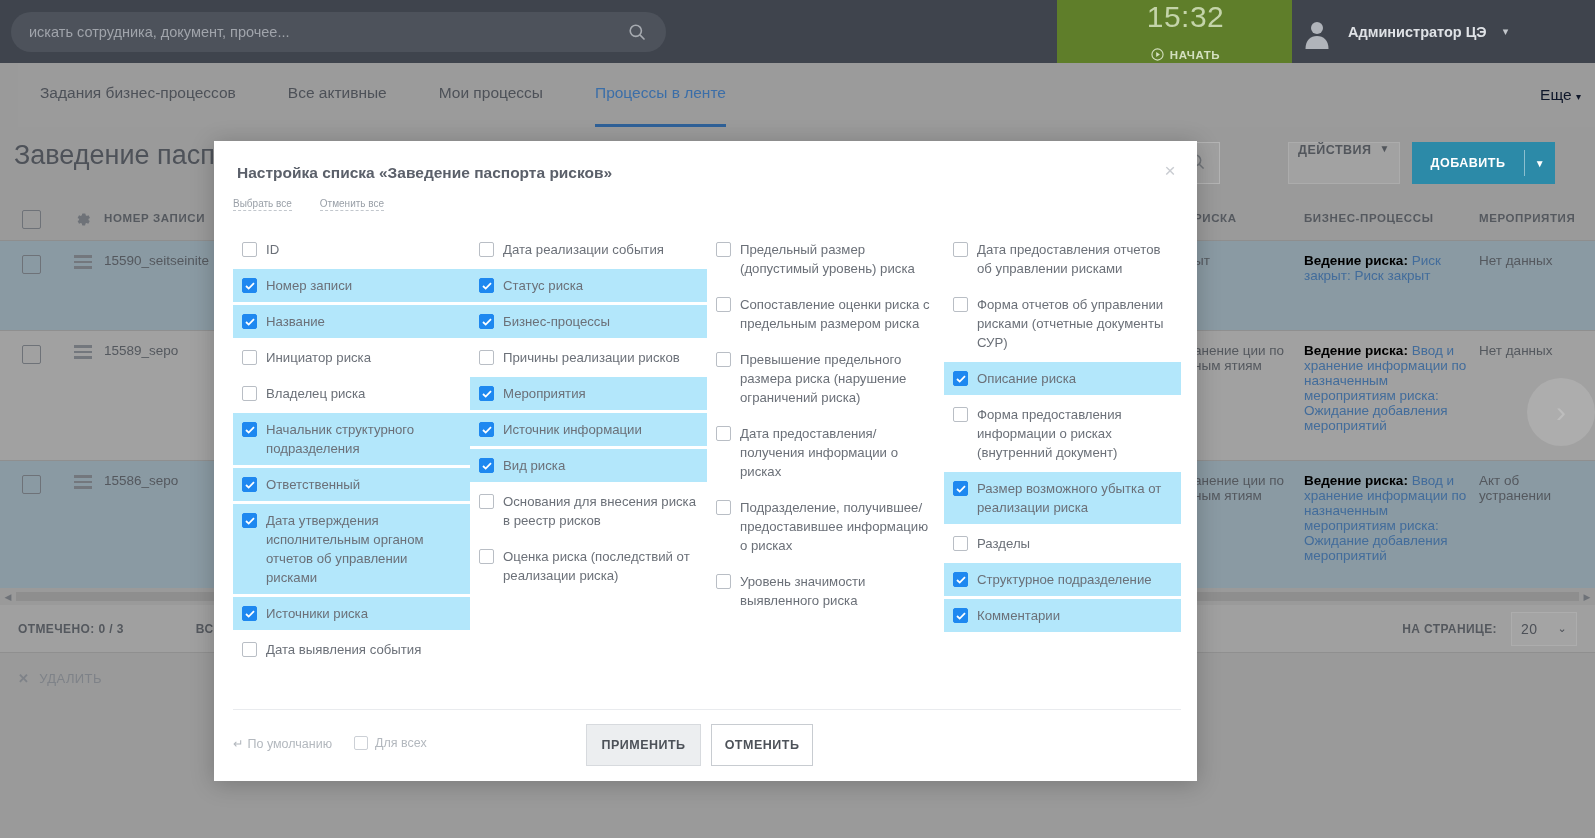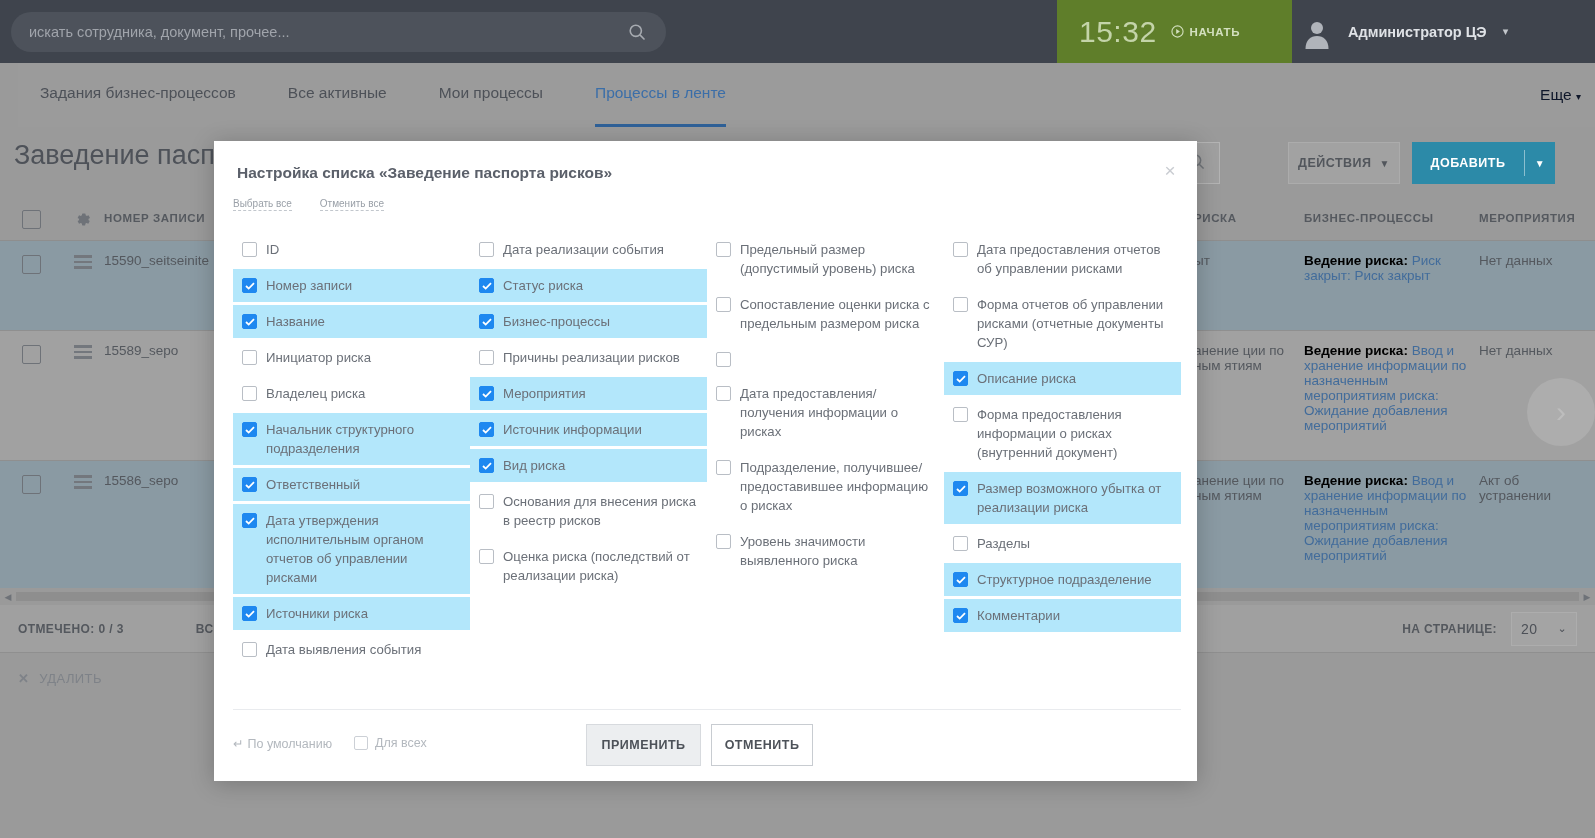--- a/index.html
+++ b/index.html
@@ -26,21 +26,21 @@
   .search-input {
     flex: 1; background: transparent; border: none; outline: none;
     color: #a7abb1; font-size: 14.5px; font-family: "Liberation Sans", sans-serif;
     padding: 0 18px;
   }
   .search-input::placeholder { color: #a0a4ab; }
   .search-icon { width: 34px; margin-right: 12px; color: #a6aab0; display: flex; justify-content: center; }
 
   .timer-block {
     position: absolute; left: 1057px; top: 0; width: 235px; height: 63px;
-    background: #5f7e2a; display: flex; align-items: center; padding-left: 22px; gap: 14px;
+    background: #5f7e2a; display: flex; align-items: center; padding-left: 22px; gap: 14px; flex-direction: column;
   }
   .timer-value { color: #c4d4a9; font-size: 30px; font-weight: 300; letter-spacing: 0.5px; }
   .timer-start { color: #d3e0bf; font-size: 11.5px; font-weight: bold; letter-spacing: 0.6px;
                  display: flex; align-items: center; gap: 6px; }
 
   .user-block {
     position: absolute; left: 1300px; top: 0; height: 63px; display: flex; align-items: center; gap: 14px;
   }
   .avatar { width: 34px; height: 34px; display:flex; align-items:flex-end; justify-content:center; }
   .user-name { color: #dfe2e6; font-size: 14.5px; font-weight: bold; }
@@ -69,21 +69,21 @@
   }
   .title-search-box {
     position: absolute; left: 1100px; top: 142px; width: 120px; height: 42px;
     background: #a0a0a0; border: 1px solid #b4b4b4;
   }
   .title-search-box .mag { position: absolute; right: 14px; top: 10px; color: #6f7378; }
   .btn-actions {
     position: absolute; left: 1288px; top: 142px; width: 112px; height: 42px;
     border: 1px solid #acacac; background: #a2a2a2; color: #52565c;
     font-size: 12.5px; font-weight: bold; letter-spacing: 0.5px;
-    display: flex; align-items: center; justify-content: center; gap: 8px; cursor: pointer;
+    display: flex; justify-content: center; gap: 8px; cursor: pointer;
   }
   .btn-add {
     position: absolute; left: 1412px; top: 142px; width: 143px; height: 42px;
     background: #2c8aa8; color: #ffffff; font-size: 12.5px; font-weight: bold; letter-spacing: 0.5px;
     display: flex; align-items: center; cursor: pointer;
   }
   .btn-add .lbl { flex: 1; text-align: center; }
   .btn-add .sep { width: 1px; height: 26px; background: rgba(255,255,255,0.45); }
   .btn-add .arr { width: 30px; text-align: center; font-size: 10px; }
 
@@ -541,20 +541,21 @@
         <div class="opt">
           <span class="cb"></span>
           <span class="lbl">Предельный размер (допустимый уровень) риска</span>
         </div>
         <div class="opt">
           <span class="cb"></span>
           <span class="lbl">Сопоставление оценки риска с предельным размером риска</span>
         </div>
         <div class="opt">
           <span class="cb"></span>
+          <span class="lbl">Превышение предельного размера риска (нарушение ограничений риска)</span>
         </div>
         <div class="opt">
           <span class="cb"></span>
           <span class="lbl">Дата предоставления/ получения информации о рисках</span>
         </div>
         <div class="opt">
           <span class="cb"></span>
           <span class="lbl">Подразделение, получившее/ предоставившее информацию о рисках</span>
         </div>
         <div class="opt">

